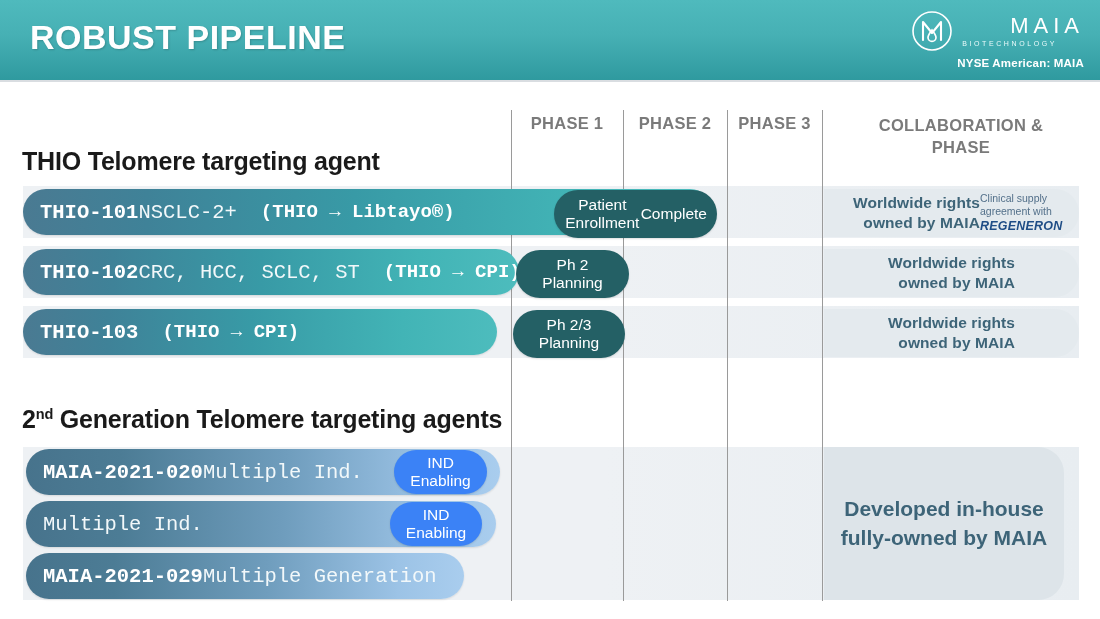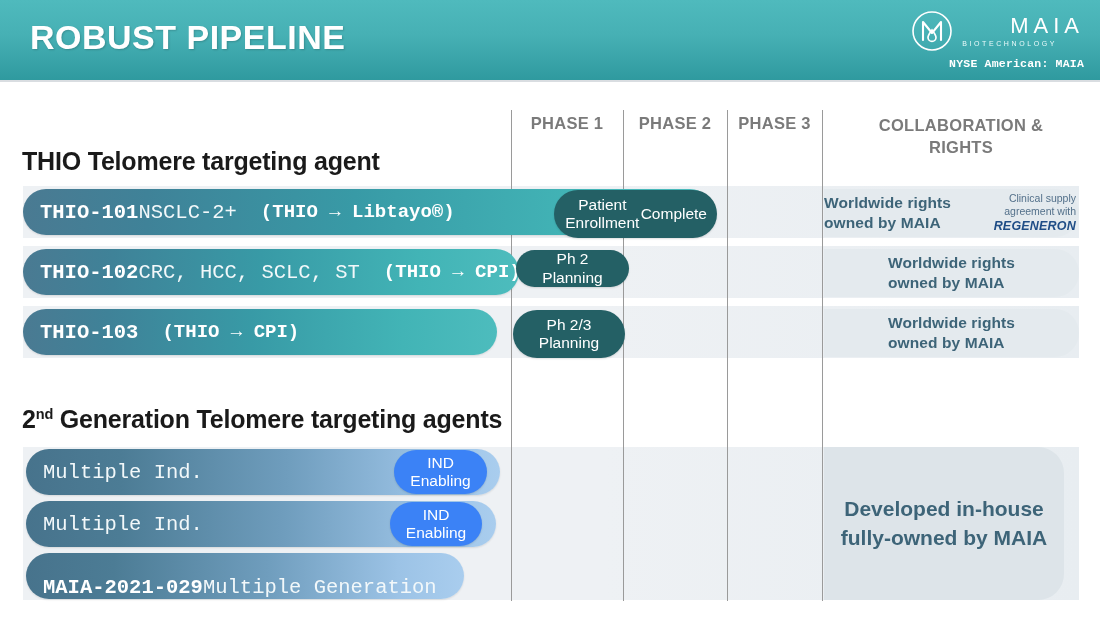--- a/index.html
+++ b/index.html
@@ -32,21 +32,20 @@
   .logo-text { display:flex; flex-direction:column; align-items:flex-start; line-height:1; }
   .logo-name {
     font-size:22px; font-weight:500; color:#ffffff; letter-spacing:5px;margin-left:48px;
   }
   .logo-sub {
     font-size:7px; color:#eafafa; letter-spacing:2.6px; margin-top:3px;
   }
   .nyse {
     font-size:11.5px; font-weight:bold; color:#ffffff; margin-top:5px;
     letter-spacing:0.2px;
-    font-family:Liberation Mono, monospace;
   }
 
   
   .grid-lines { position:absolute; left:0; top:82px; width:1100px; height:537px; }
   .vline { position:absolute; top:28px; bottom:18px; width:1px; background:#9a9a9a; }
 
   .col-headers { position:absolute; left:0; top:108px; width:1100px; height:58px; }
   .col-head {
     position:absolute; text-align:center;
     font-size:16.5px; font-weight:bold; color:#7a7a7a;
@@ -102,24 +101,24 @@
   
   .collab {
     position:absolute;
     background:#e4eaee;
     display:flex; align-items:center;
   }
   .collab.r1 { border-radius:0 26px 26px 0; }
   .collab.rr { border-radius:0 26px 26px 0; }
   .collab-text {
     font-size:15.5px; font-weight:bold; color:#3d6478;
-    text-align:left; line-height:1.32; letter-spacing:0.1px;
+    text-align:right; line-height:1.32; letter-spacing:0.1px;
   }
   .supply {
-    font-size:10.5px; color:#53708a; line-height:1.25; text-align:right;
+    font-size:10.5px; color:#53708a; line-height:1.25; text-align:left;
   }
   .supply .brand {
     display:block; font-size:12.5px; font-weight:bold; font-style:italic;
     color:#1f4d86; letter-spacing:0.2px; margin-top:1px;
   }
   .inhouse {
     position:absolute; background:#dde4e9;
     border-radius:0 26px 26px 0;
     display:flex; align-items:center; justify-content:center;
   }
@@ -163,21 +162,21 @@
   <div class="vline" style="left:727px;"></div>
   <div class="vline" style="left:822px;"></div>
 </div>
 
 <div class="col-headers">
   <div class="col-head" style="left:511px;top:6px;width:112px;">PHASE 1</div>
   <div class="col-head" style="left:623px;top:6px;width:104px;">PHASE 2</div>
   <div class="col-head" style="left:727px;top:6px;width:95px;">PHASE 3</div>
   <div class="col-head wide" style="left:822px;top:6px;width:278px;">
     <div>COLLABORATION &amp;</div>
-    <div>RIGHTS</div>
+    <div>PHASE</div>
   </div>
 </div>
 
 <div class="section-title" style="top:147px;">THIO Telomere targeting agent</div>
 
 <div class="prog-bar teal" style="left:23px;top:189px;width:690px;">
   <span class="prog-code">THIO-101</span>
   <span class="prog-ind">NSCLC-2+</span>
   <span class="prog-combo">(THIO → Libtayo®)</span>
 </div>
@@ -195,21 +194,21 @@
     <span>agreement with</span>
     <span class="brand">REGENERON</span>
   </div>
 </div>
 
 <div class="prog-bar teal" style="left:23px;top:249px;width:496px;">
   <span class="prog-code">THIO-102</span>
   <span class="prog-ind">CRC, HCC, SCLC, ST</span>
   <span class="prog-combo">(THIO → CPI)</span>
 </div>
-<div class="status-pill" style="left:516px;top:250px;width:113px;height:37px;flex-direction:column;">
+<div class="status-pill" style="left:516px;top:250px;width:113px;height:48px;flex-direction:column;">
   <span>Ph 2</span>
   <span>Planning</span>
 </div>
 <div class="collab rr" style="left:824px;top:249px;width:255px;height:48px;justify-content:center;">
   <div class="collab-text">
     <div>Worldwide rights</div>
     <div>owned by MAIA</div>
   </div>
 </div>
 
@@ -226,36 +225,37 @@
     <div>Worldwide rights</div>
     <div>owned by MAIA</div>
   </div>
 </div>
 
 <div class="section-title" style="top:405px;">
   <span>2</span><sup>nd</sup><span> Generation Telomere targeting agents</span>
 </div>
 
 <div class="prog-bar blue" style="left:26px;top:449px;width:474px;">
+  <span class="prog-code">MAIA-2021-020</span>
   <span class="prog-ind">Multiple Ind.</span>
 </div>
 <div class="status-pill navy" style="left:394px;top:450px;width:93px;height:44px;flex-direction:column;">
   <span>IND</span>
   <span>Enabling</span>
 </div>
 
 <div class="prog-bar blue" style="left:26px;top:501px;width:470px;">
   <span class="prog-ind">Multiple Ind.</span>
 </div>
 <div class="status-pill navy" style="left:390px;top:502px;width:92px;height:44px;flex-direction:column;">
   <span>IND</span>
   <span>Enabling</span>
 </div>
 
-<div class="prog-bar blue" style="left:26px;top:553px;width:438px;align-items:flex-end;">
+<div class="prog-bar blue" style="left:26px;top:553px;width:438px;">
   <span class="prog-code">MAIA-2021-029</span>
   <span class="prog-ind">Multiple Generation</span>
 </div>
 
 <div class="inhouse" style="left:824px;top:447px;width:240px;height:153px;">
   <div class="inhouse-text">
     <div>Developed in-house</div>
     <div>fully-owned by MAIA</div>
   </div>
 </div>

